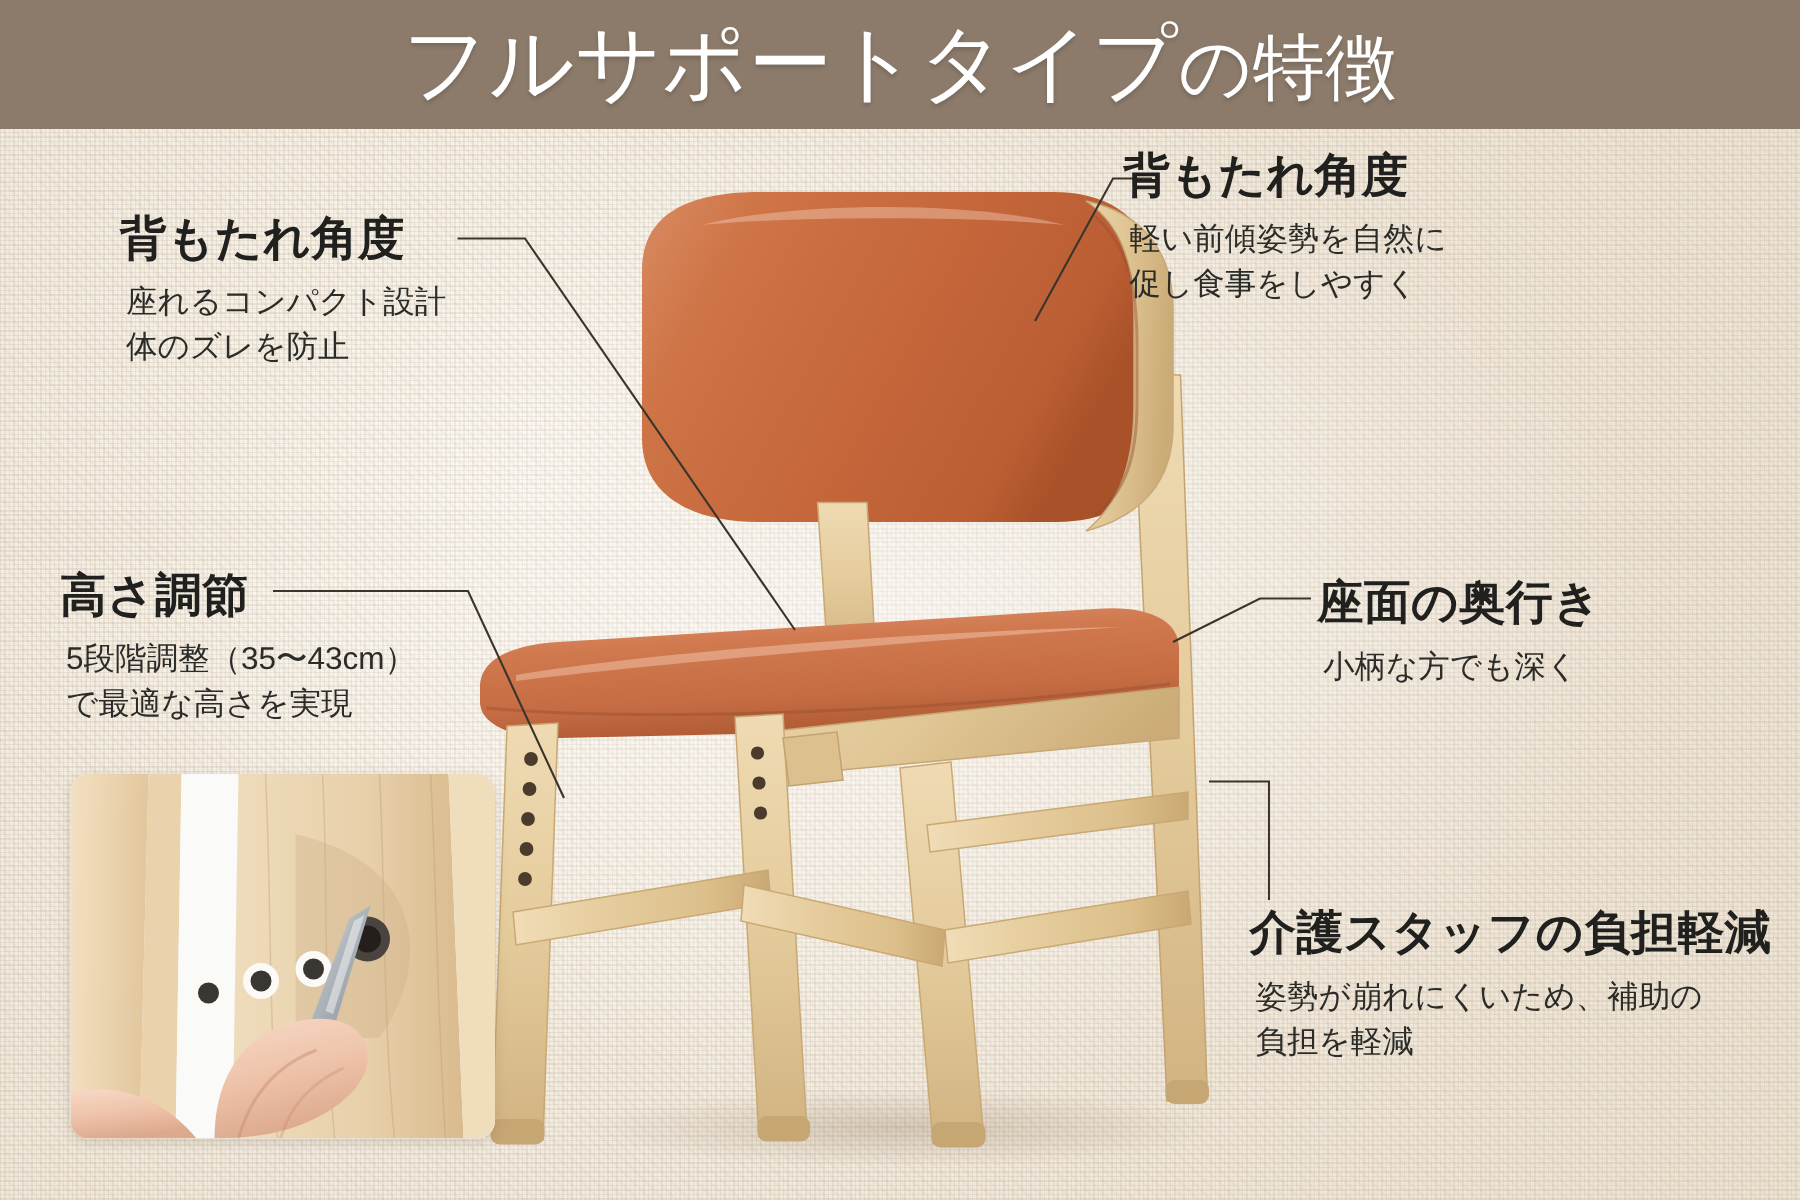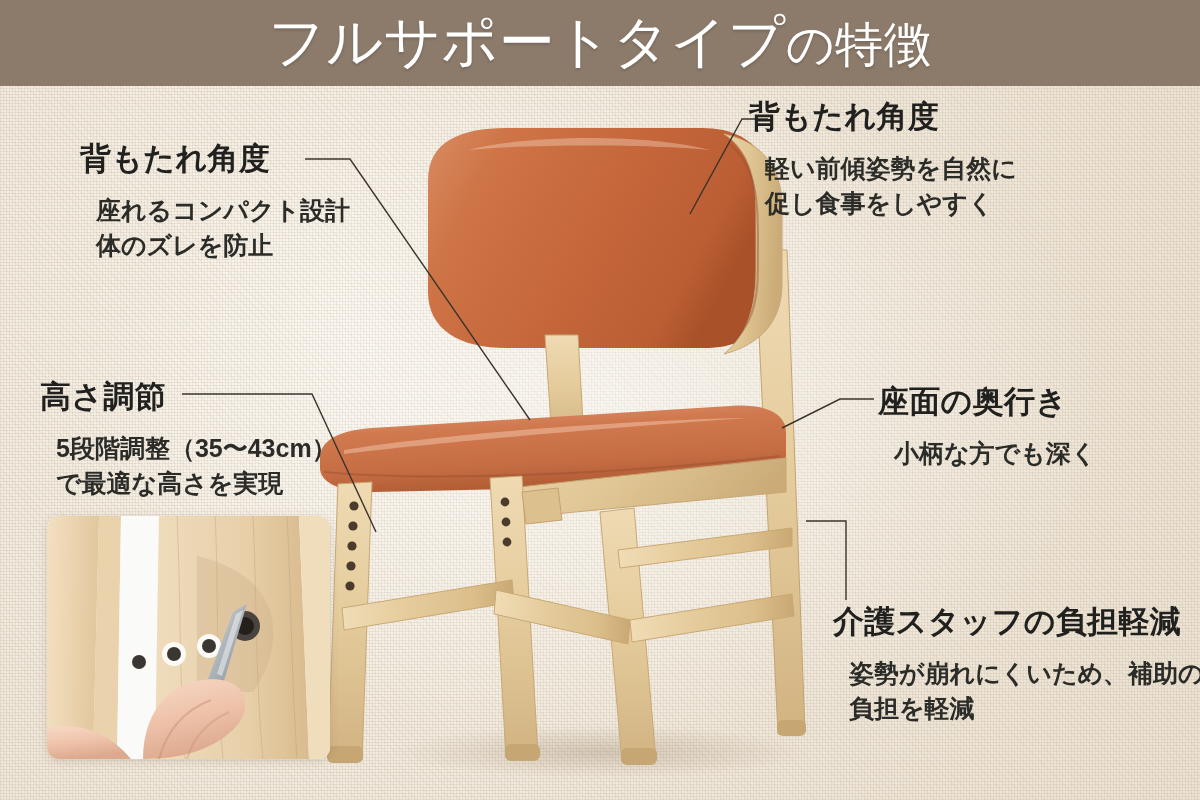--- a/index.html
+++ b/index.html
@@ -60,22 +60,22 @@
   .inset-photo svg{display:block;width:100%;height:100%;}
 
   
   .callout{position:absolute;z-index:10;}
   .co-title{
     font-size:31px;font-weight:bold;color:#20201E;
     letter-spacing:.01em;line-height:1.12;white-space:nowrap;
     margin:0 0 10px 0;
   }
   .co-body{
-    font-size:25px;font-weight:bold;color:#2B2B28;
-    line-height:1.42;white-space:nowrap;margin:16px;
+    font-size:21px;font-weight:normal;color:#2B2B28;
+    line-height:1.42;white-space:nowrap;margin:4px;
   }
   .co-body span{display:block;}
 
   #co-mae  {left:80px; top:142px;}
   #co-se   {left:749px;top:100px;}
   #co-taka {left:40px; top:380px;}
   #co-zamen{left:878px;top:385px;}
   #co-kaigo{left:833px;top:605px;}
 
   

